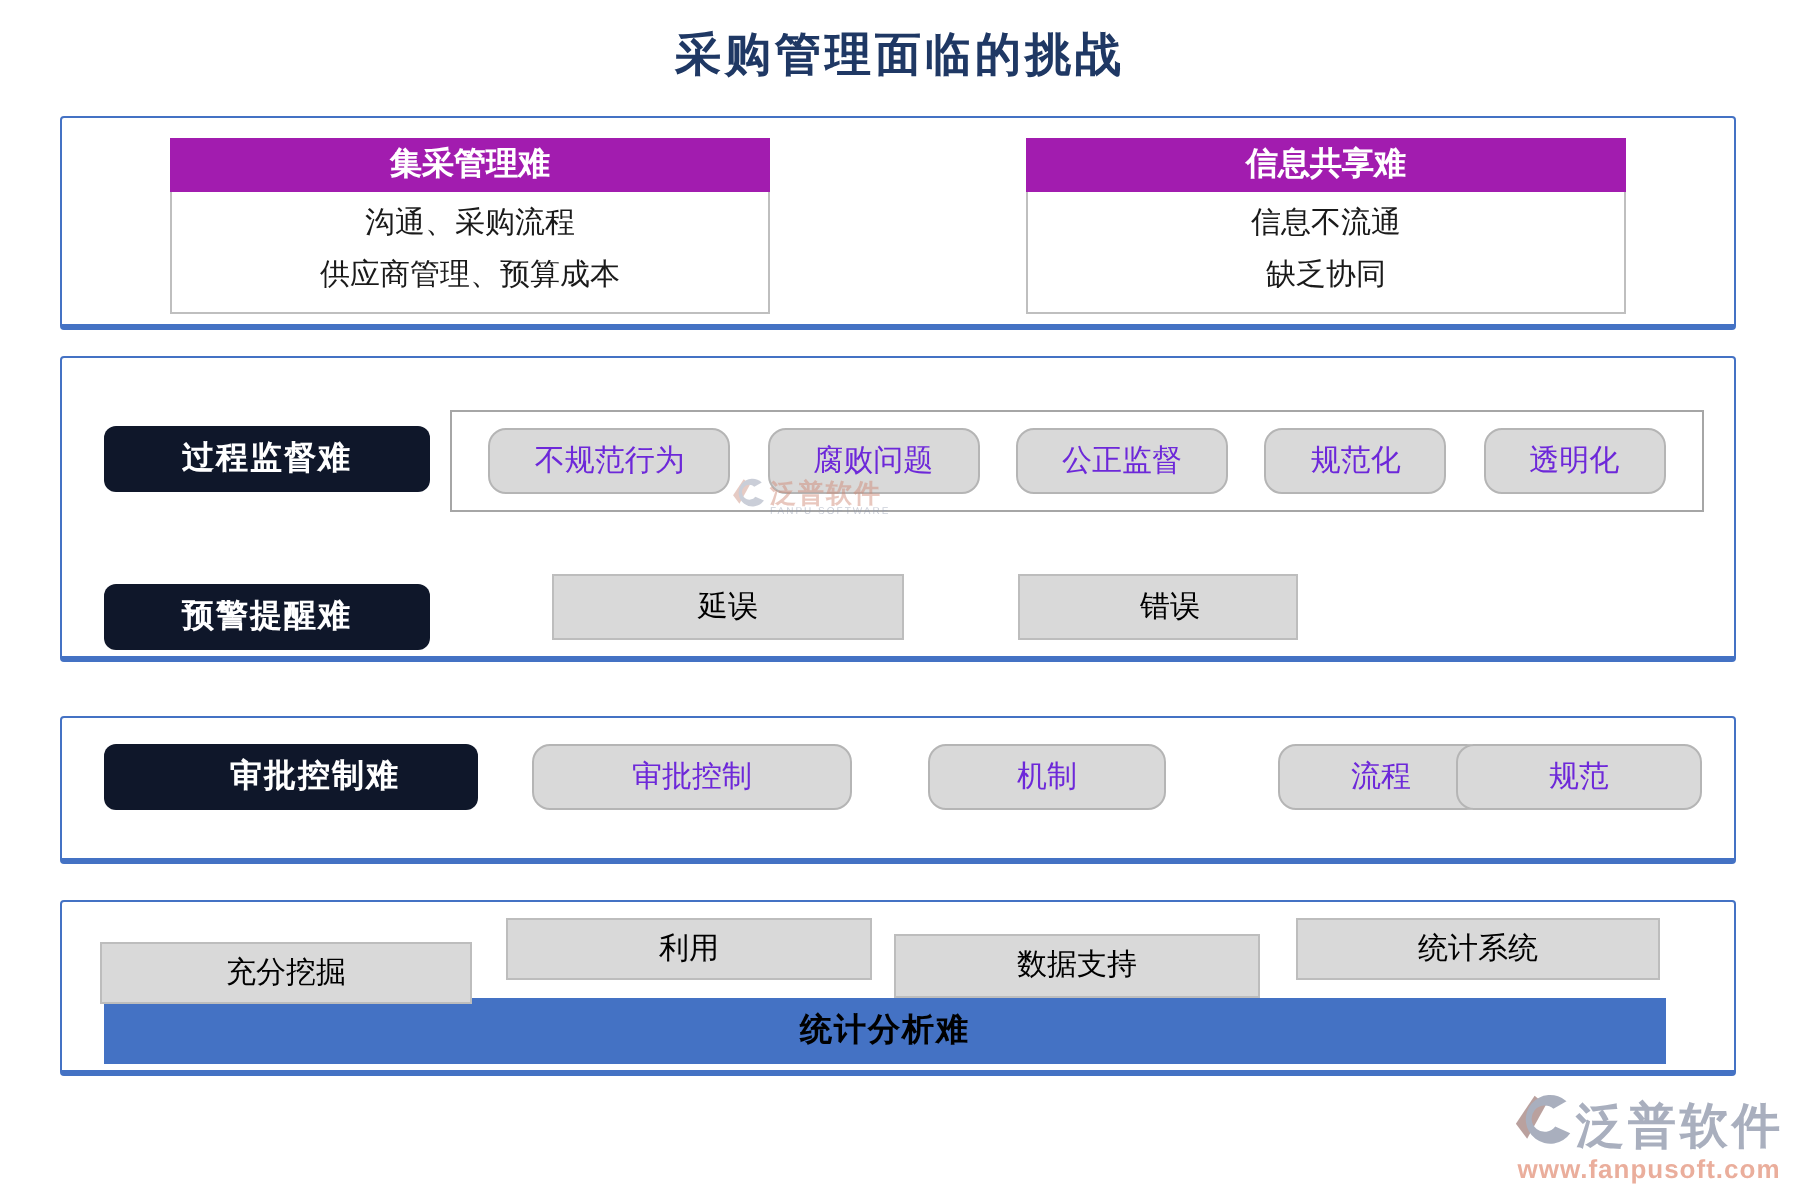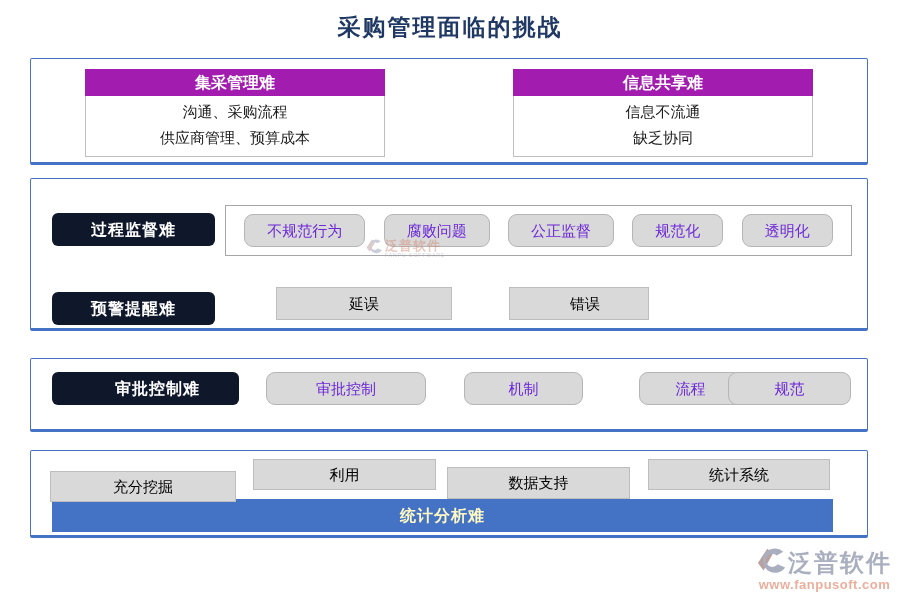--- a/index.html
+++ b/index.html
@@ -119,21 +119,21 @@
     box-sizing: border-box;
     z-index: 2;
   }
   .stats-bar {
     position: absolute;
     left: 21px;
     top: 48px;
     width: 781px;
     height: 33px;
     background: #4472C4;
-    color: #fef9c3;
+    color: #000000;
     font-size: 16px;
     font-weight: bold;
     text-align: center;
     line-height: 33px;
     letter-spacing: 1px;
     z-index: 1;
   }
 
   .center-watermark {
     position: absolute;

